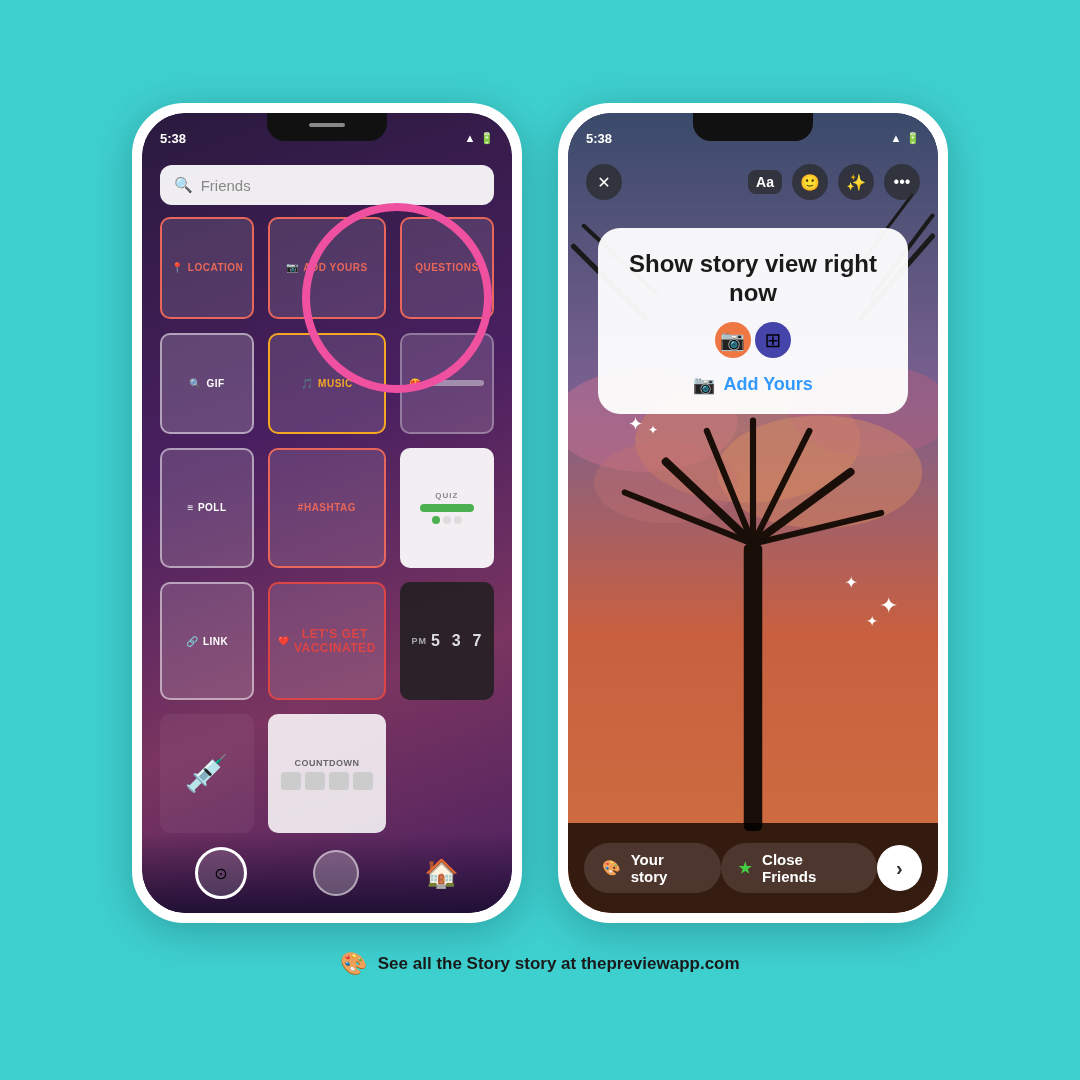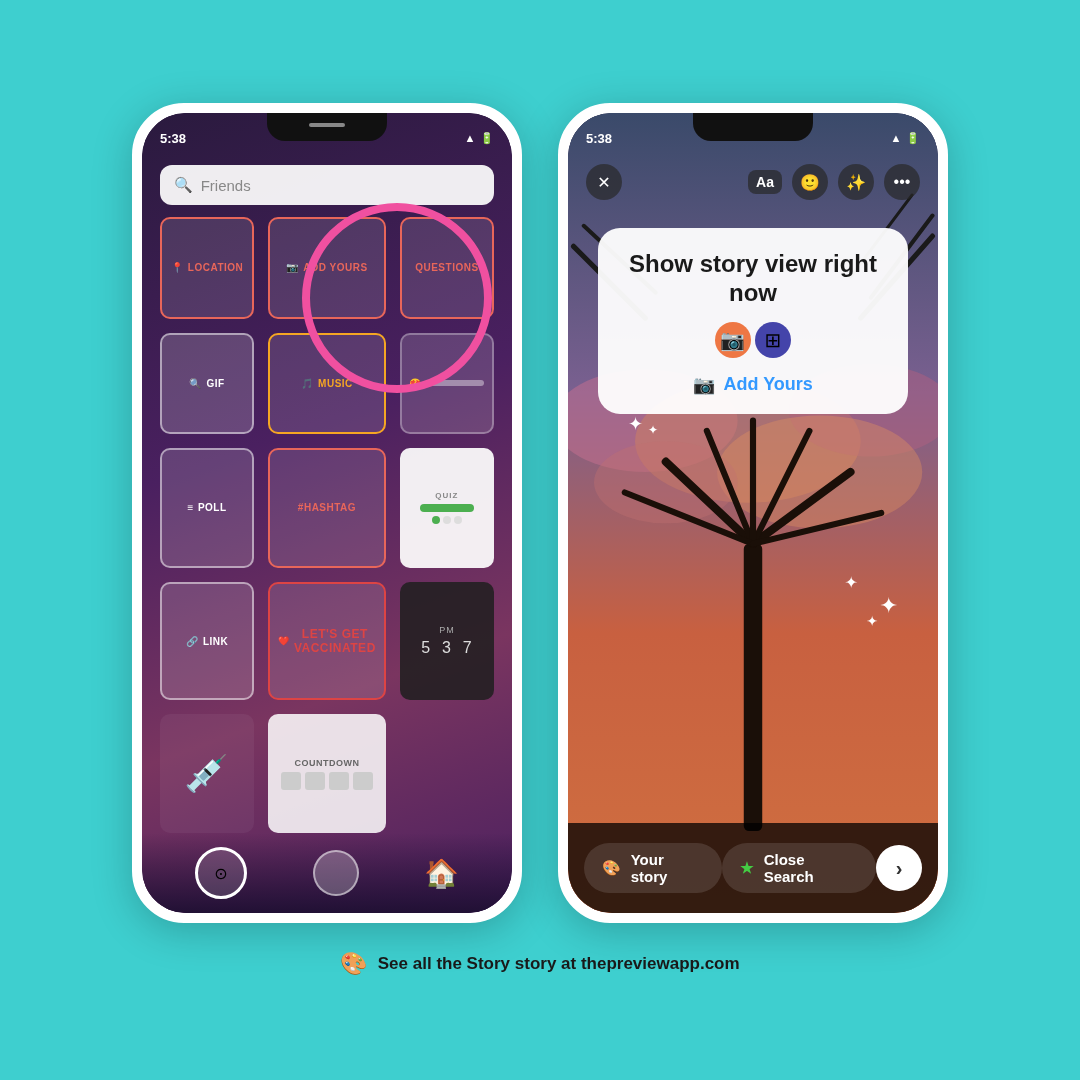--- a/index.html
+++ b/index.html
@@ -220,23 +220,22 @@
       background: rgba(255,255,255,0.05);
       border-radius: 10px;
       display: flex;
       align-items: center;
       justify-content: center;
     }
     .s-countdown-timer {
       background: rgba(30,30,30,0.85);
       color: #ddd;
       font-size: 16px;
-      font-weight: 400;
+      font-weight: 700;
       letter-spacing: 1px;
-      flex-direction: column;
     }
     .s-countdown-label {
       background: rgba(255,255,255,0.85);
       color: #666;
       font-size: 9px;
       font-weight: 700;
       display: flex;
       flex-direction: column;
       align-items: center;
       justify-content: center;
@@ -692,21 +691,21 @@
         </div>
       </div>
 
       <div class="phone2-bottom">
         <div class="bottom-story-btn">
           <span>🎨</span>
           <span>Your story</span>
         </div>
         <div class="bottom-friends-btn">
           <span style="color:#4c4;">★</span>
-          <span>Close Search</span>
+          <span>Close Friends</span>
         </div>
         <div class="bottom-next-btn">
           <span>›</span>
         </div>
       </div>
     </div>
   </div>
 </div>
 
 <div class="footer-text">

